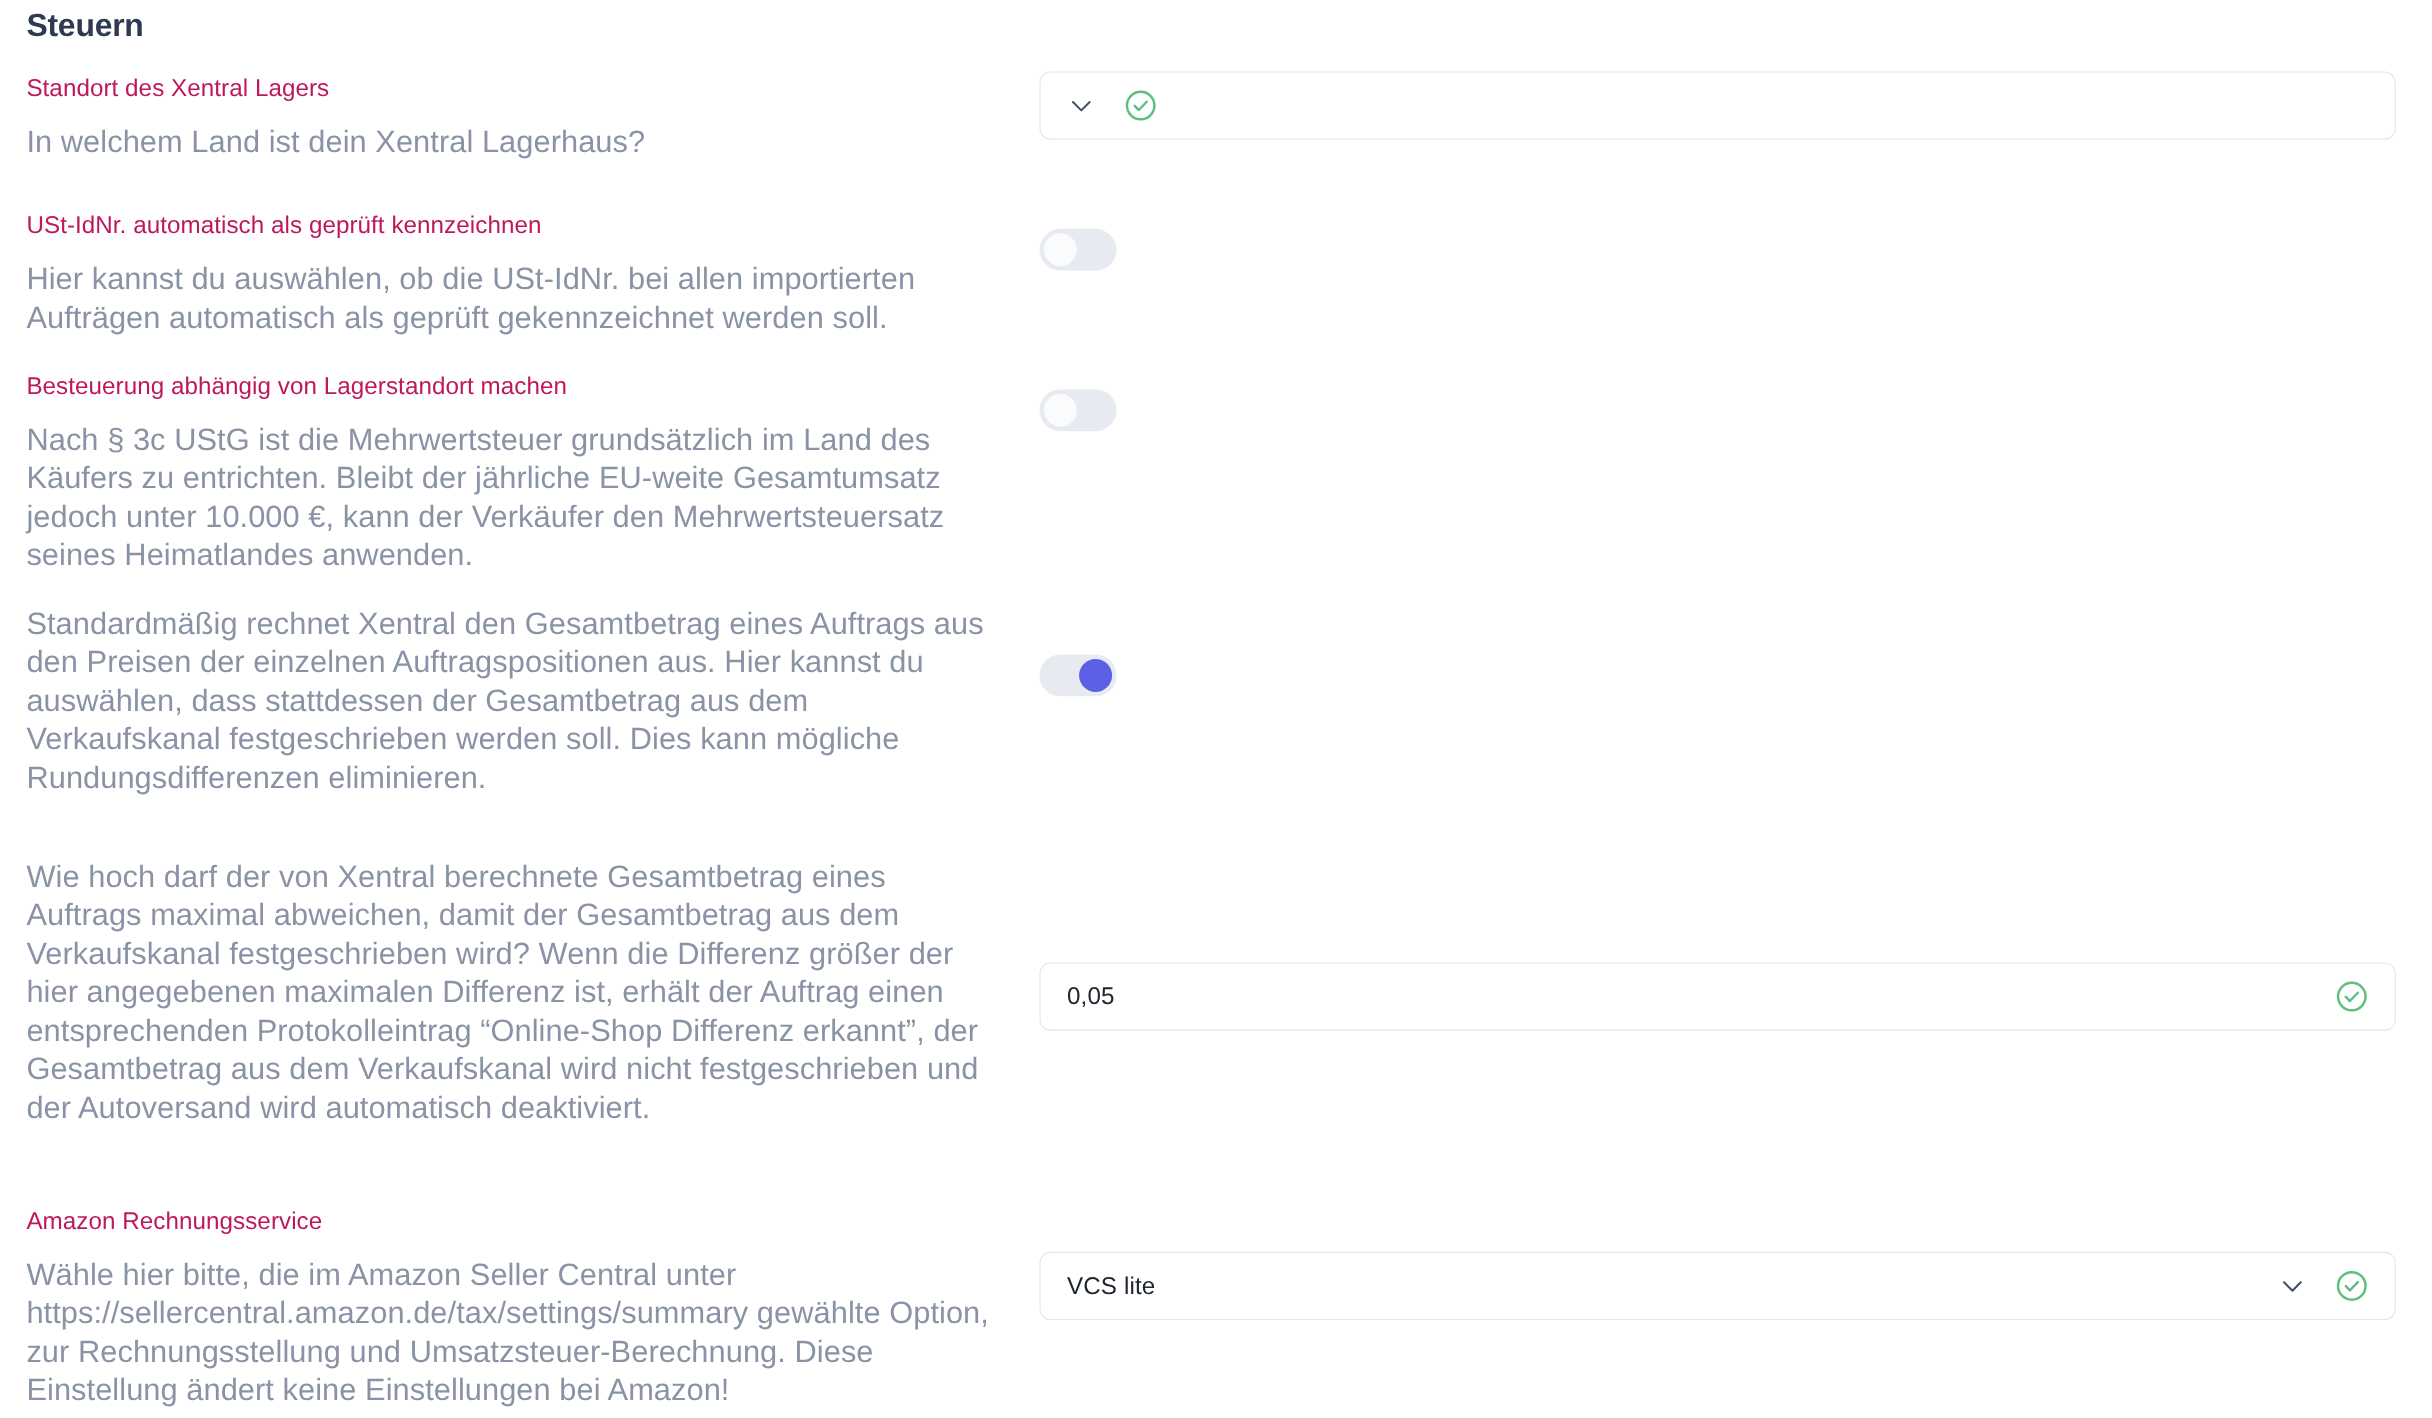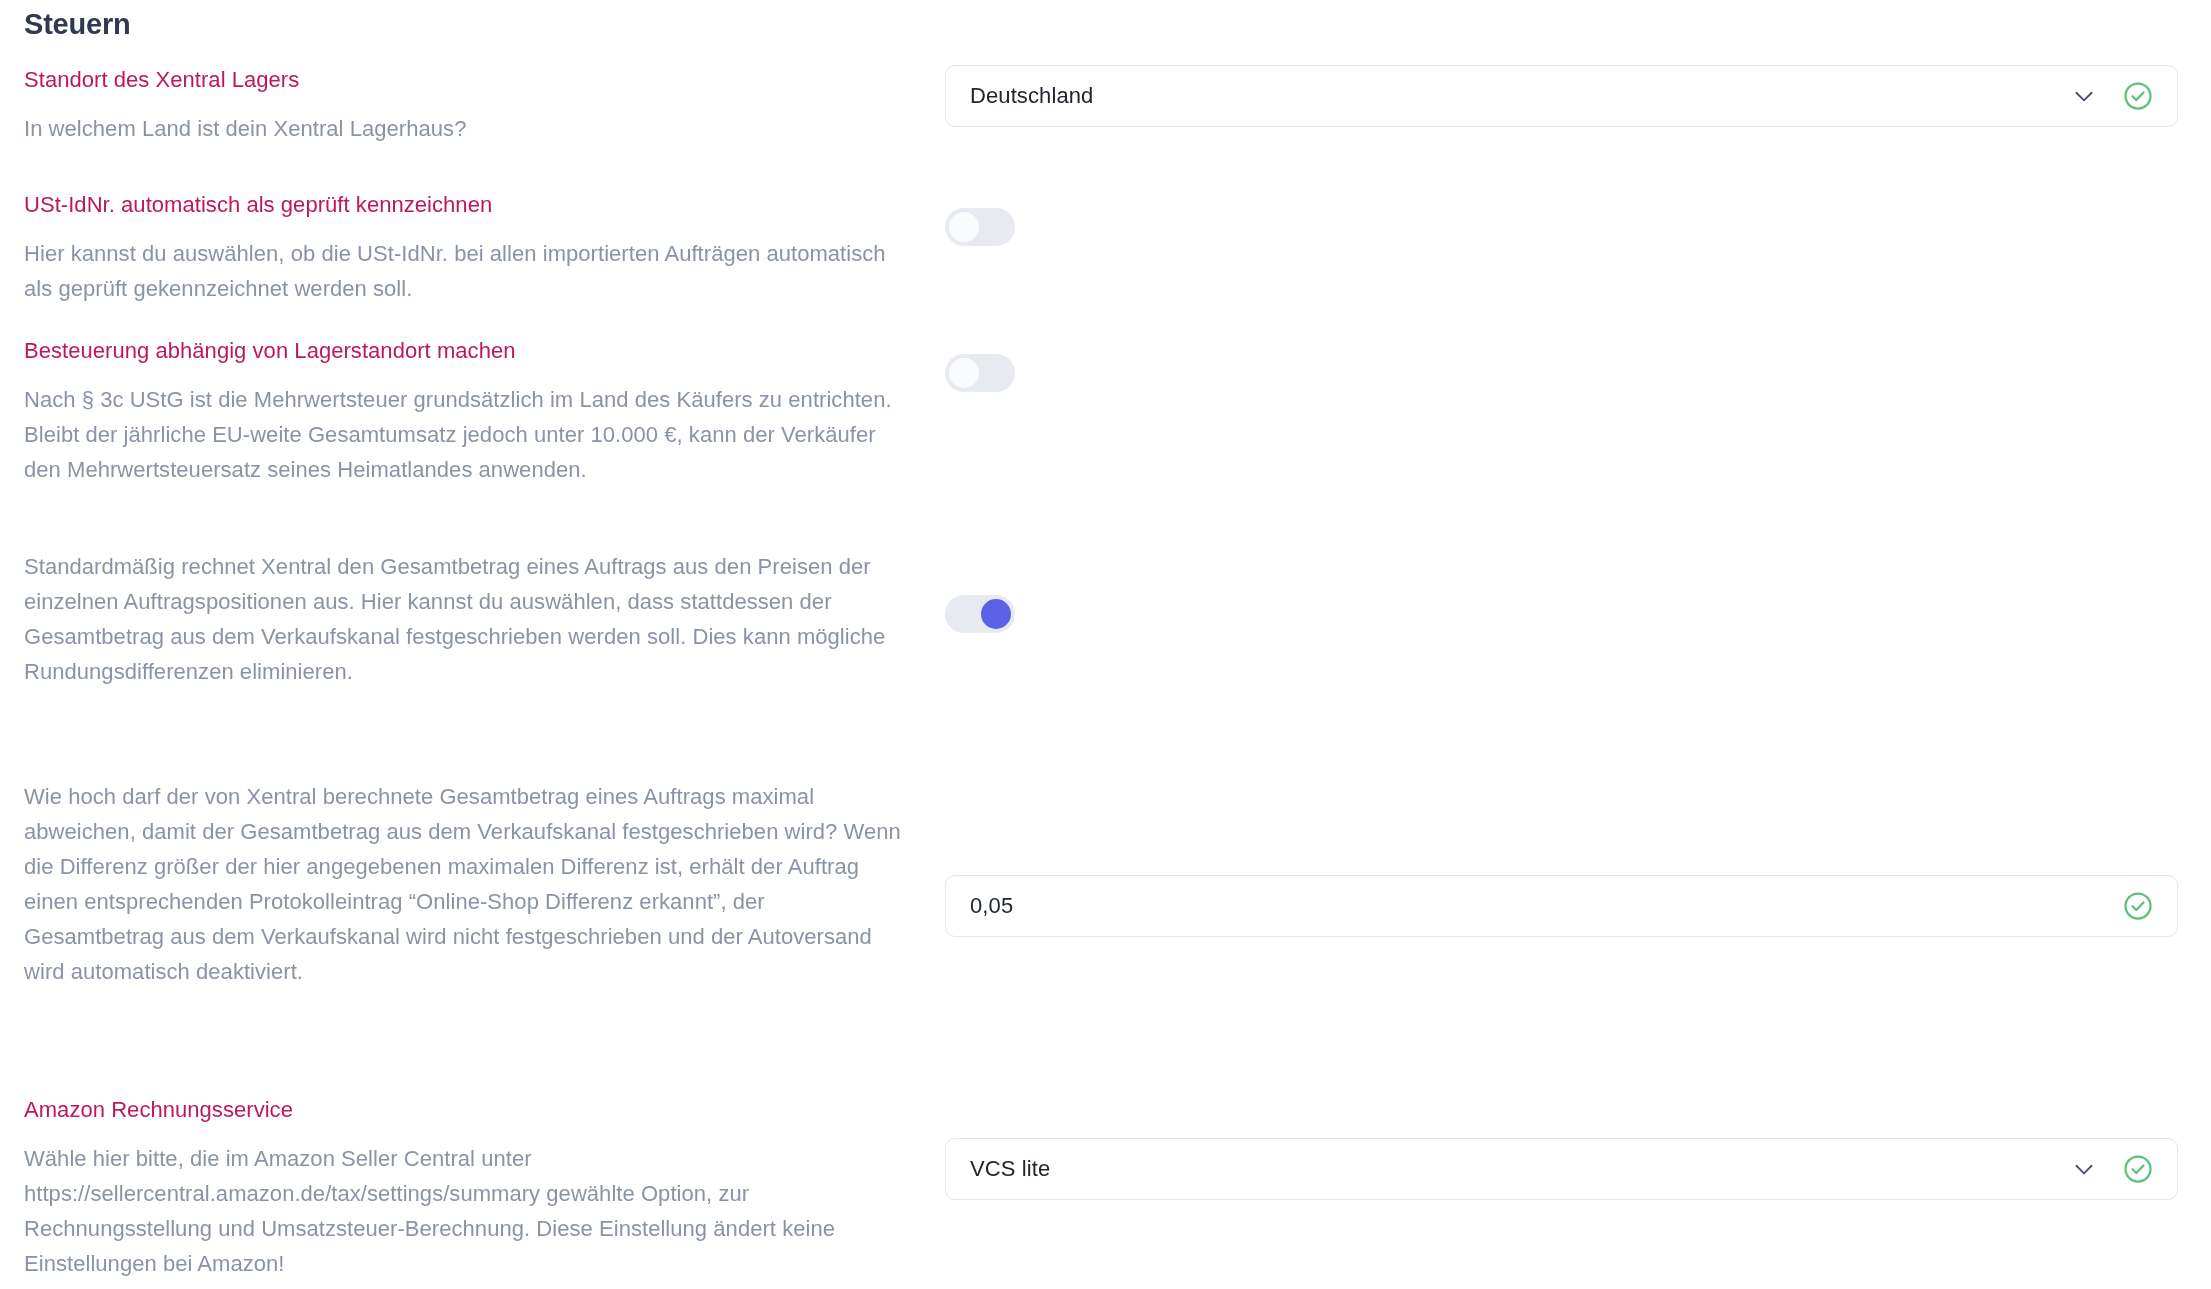--- a/index.html
+++ b/index.html
@@ -47,21 +47,21 @@
   .field-label {
     font-size: 22px;
     line-height: 30px;
     color: #be185d;
     font-weight: 400;
     letter-spacing: 0.05px;
   }
 
   .field-help {
     margin-top: 16px;
-    font-size: 22px;
+    font-size: 28px;
     line-height: 35px;
     color: #8a93a6;
     font-weight: 400;
     letter-spacing: 0.05px;
   }
 
   
   .control-col {
     position: absolute;
     left: 945px;
@@ -140,21 +140,20 @@
 
   <div class="page-title">Steuern</div>
 
   <div class="row" style="top:65px;">
     <div class="label-col">
       <div class="field-label">Standort des Xentral Lagers</div>
       <div class="field-help">In welchem Land ist dein Xentral Lagerhaus?</div>
     </div>
     <div class="control-col" style="top:0px;">
       <div class="field-box">
-        <span class="field-value">Deutschland</span>
         <svg class="chev" viewBox="0 0 24 24" fill="none">
           <path d="M5 9l7 7 7-7" stroke="#44506b" stroke-width="1.7" stroke-linecap="round" stroke-linejoin="round"></path>
         </svg>
         <svg class="check-circle" viewBox="0 0 24 24" fill="none">
           <circle cx="12" cy="12" r="10" stroke="#5ec07f" stroke-width="1.8"></circle>
           <path d="M7.6 12.2l3 3 5.8-6" stroke="#5ec07f" stroke-width="1.8" stroke-linecap="round" stroke-linejoin="round"></path>
         </svg>
       </div>
     </div>
   </div>

